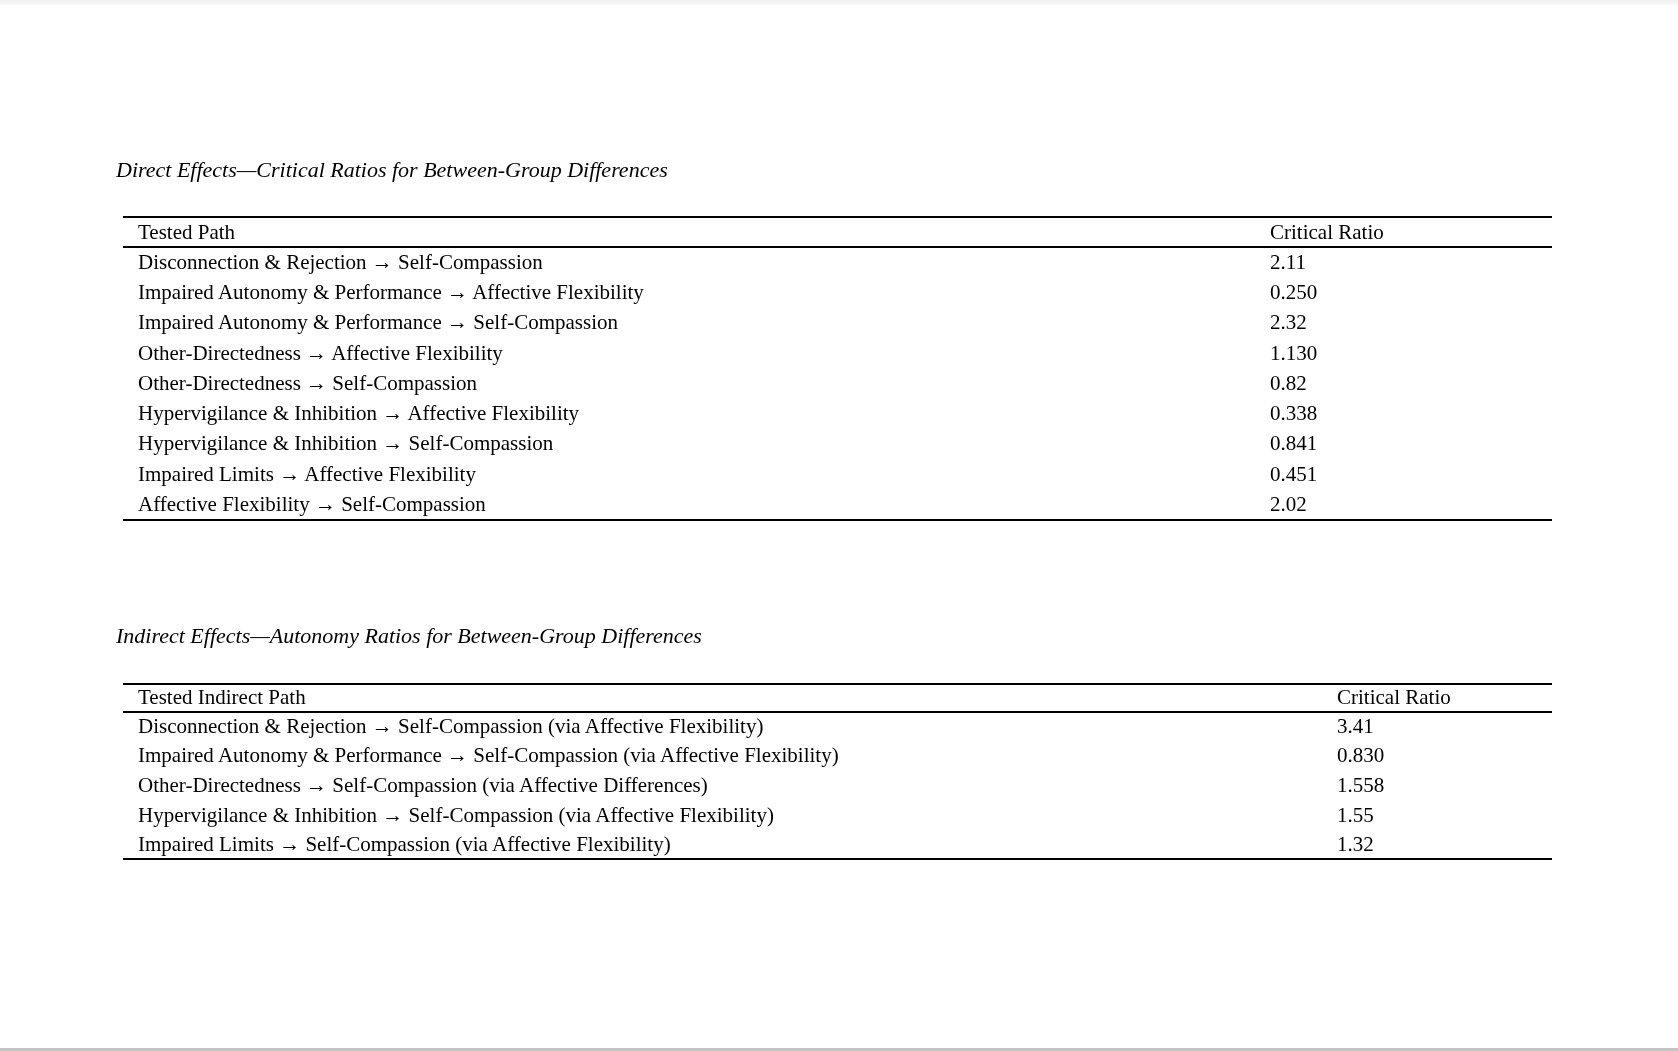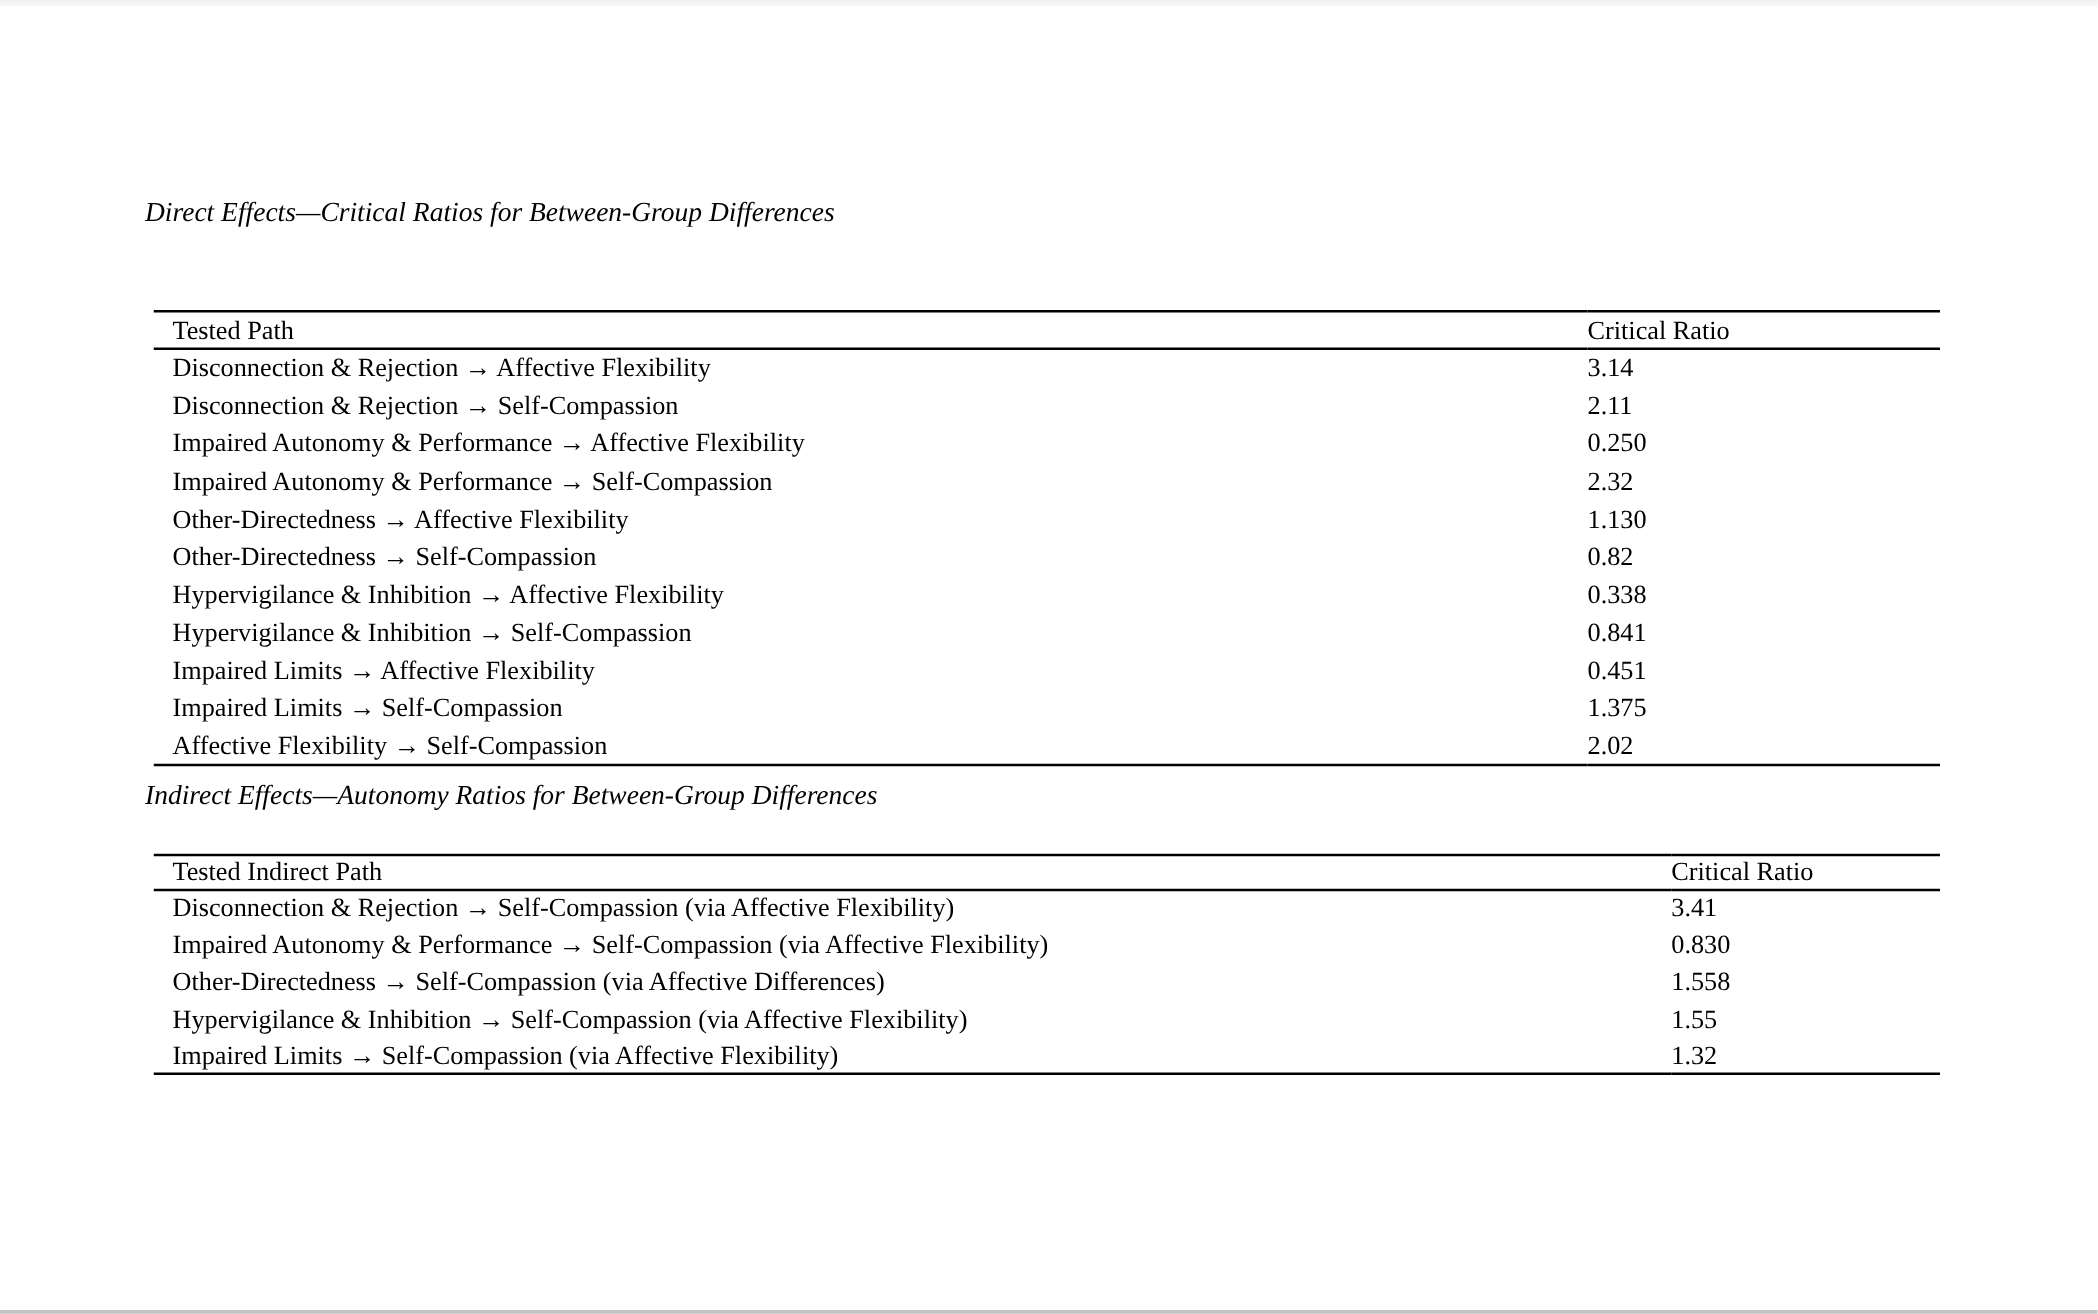--- a/index.html
+++ b/index.html
@@ -45,21 +45,21 @@
     position: absolute;
     left: 123px;
     width: 1429px;
     border-collapse: collapse;
     table-layout: fixed;
     font-size: 21px;
     color: #000000;
     border-top: 2px solid #000000;
     border-bottom: 2px solid #000000;
   }
-  #table-direct { top: 216px; margin-top: 32px; }
+  #table-direct { top: 216px; }
   #table-indirect { top: 683px; }
 
   .apa-table thead tr { border-bottom: 2px solid #000000; }
   #table-direct thead tr { height: 30px; }
   #table-direct tbody tr { height: 30.3px; }
   #table-indirect thead tr { height: 27.5px; }
   #table-indirect tbody tr { height: 29.6px; }
 
   .apa-table th, .apa-table td {
     font-weight: normal;
@@ -88,24 +88,20 @@
       <col class="col-ratio">
     </colgroup>
   <thead>
     <tr>
       <th>Tested Path</th>
       <th>Critical Ratio</th>
     </tr>
   </thead>
   <tbody>
     <tr>
-      <td>Disconnection &amp; Rejection → Affective Flexibility</td>
-      <td>3.14</td>
-    </tr>
-    <tr>
       <td>Disconnection &amp; Rejection → Self-Compassion</td>
       <td>2.11</td>
     </tr>
     <tr>
       <td>Impaired Autonomy &amp; Performance → Affective Flexibility</td>
       <td>0.250</td>
     </tr>
     <tr>
       <td>Impaired Autonomy &amp; Performance → Self-Compassion</td>
       <td>2.32</td>
@@ -122,24 +118,20 @@
       <td>Hypervigilance &amp; Inhibition → Affective Flexibility</td>
       <td>0.338</td>
     </tr>
     <tr>
       <td>Hypervigilance &amp; Inhibition → Self-Compassion</td>
       <td>0.841</td>
     </tr>
     <tr>
       <td>Impaired Limits → Affective Flexibility</td>
       <td>0.451</td>
-    </tr>
-    <tr>
-      <td>Impaired Limits → Self-Compassion</td>
-      <td>1.375</td>
     </tr>
     <tr>
       <td>Affective Flexibility → Self-Compassion</td>
       <td>2.02</td>
     </tr>
   </tbody>
 </table>
 
 <div id="title-indirect" class="table-title">Indirect Effects—Autonomy Ratios for Between-Group Differences</div>
 

